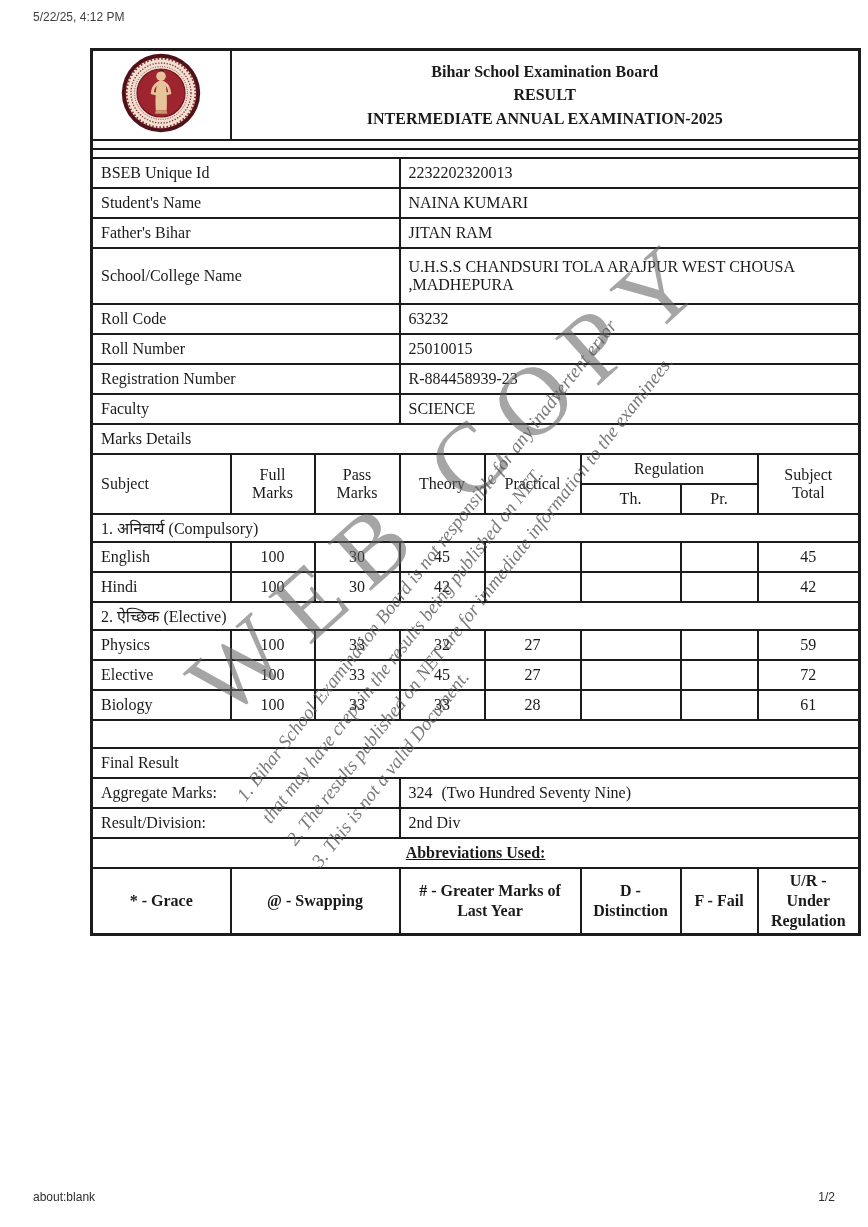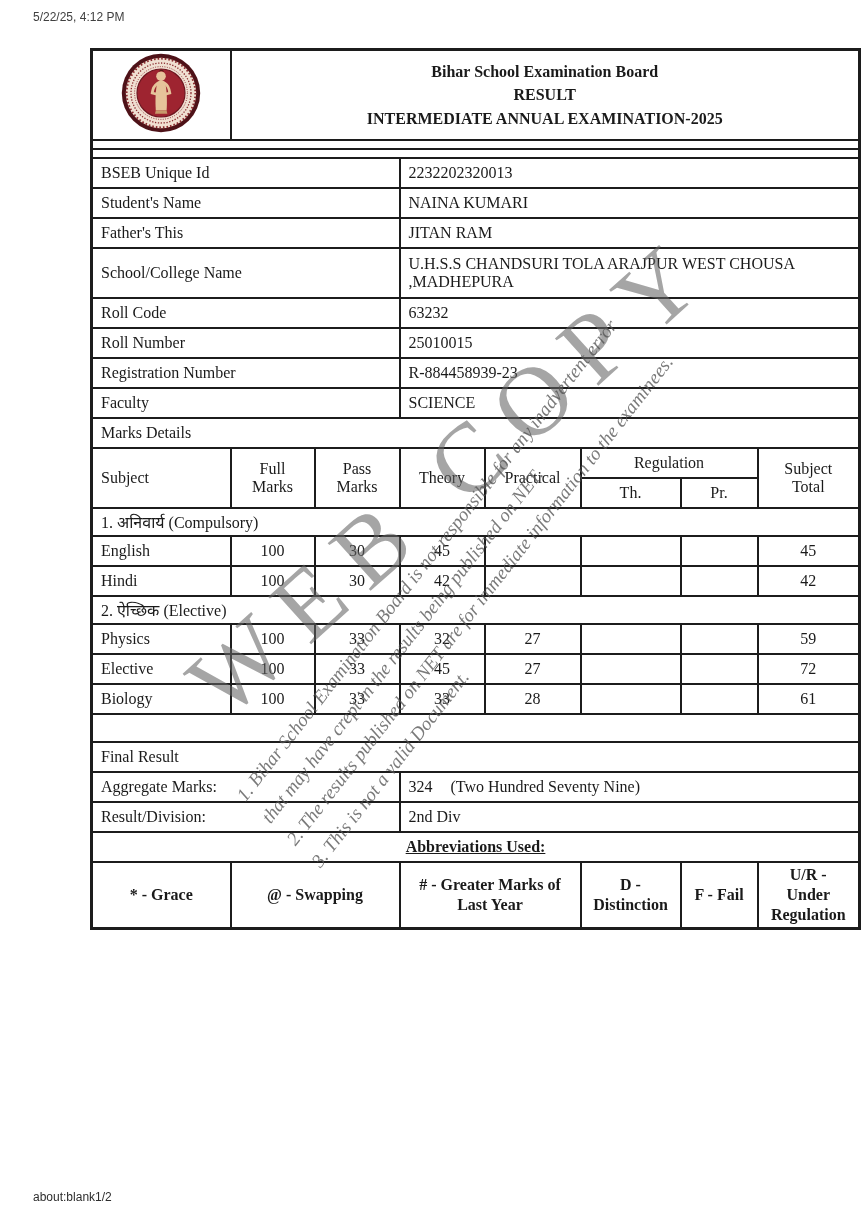--- a/index.html
+++ b/index.html
@@ -7,47 +7,47 @@
     width:868px;height:1227px;position:relative;background:#ffffff;
     font-family:"Liberation Serif","DejaVu Serif",serif;color:#1a1a1a;overflow:hidden;
   }
   
   .print-datetime{
     position:absolute;left:33px;top:10px;
     font-family:"Liberation Sans","DejaVu Sans",sans-serif;font-size:12px;color:#404040;
   }
   .print-footer{
     position:absolute;left:33px;right:33px;top:1190px;
-    display:flex;
+    display:flex;justify-content:space-between;
     font-family:"Liberation Sans","DejaVu Sans",sans-serif;font-size:12px;color:#2d2d2d;
   }
   
   .sheet{position:absolute;left:50px;top:48px;padding-left:40px;}
   table.result{
     border-collapse:collapse;table-layout:fixed;width:768px;
     border:3px solid #1c1c1c;
   }
   table.result td{
     border:2px solid #1c1c1c;font-size:16px;padding:2px 8px;vertical-align:middle;
     overflow:hidden;
   }
   td.b{font-weight:normal;}
   td.c{text-align:center;}
   tr.r-hdr{height:86px;}
   tr.r-thin td{height:7px;padding:0;}
   tr.r-std{height:30px;}
-  tr.r-school{height:50px;}
+  tr.r-school{height:56px;}
   tr.r-sec{height:24px;}
   tr.r-empty{height:28px;}
   tr.r-abbr{height:50px;}
   .title-cell{text-align:center;font-weight:bold;font-size:16px;line-height:1.45;}
   .logo-cell{text-align:center;padding:2px;}
   .abbr-cell{font-weight:bold;text-align:center;font-size:15px;line-height:1.25;padding:2px 4px;}
   .abbr-title{text-align:center;font-weight:bold;text-decoration:underline;font-size:16px;}
-  .agg-words{margin-left:18px;}
+  .agg-words{margin-left:9px;}
   .devanagari{font-family:"Liberation Serif","DejaVu Sans",serif;}
   
   .watermark{position:absolute;left:0;top:0;width:868px;height:1227px;pointer-events:none;}
   .wm-main{
     position:absolute;left:450px;top:475px;
     transform:translate(-50%,-50%) rotate(-42deg);
     font-family:"Liberation Serif","DejaVu Serif",serif;font-weight:normal;
     font-size:98px;letter-spacing:20px;white-space:nowrap;
     color:rgba(100,100,100,0.58);
   }
@@ -114,21 +114,21 @@
 
     <tr class="r-std">
       <td class="b" colspan="3">BSEB Unique Id</td>
       <td colspan="5">2232202320013</td>
     </tr>
     <tr class="r-std">
       <td class="b" colspan="3">Student's Name</td>
       <td colspan="5">NAINA KUMARI</td>
     </tr>
     <tr class="r-std">
-      <td class="b" colspan="3">Father's This</td>
+      <td class="b" colspan="3">Father's Bihar</td>
       <td colspan="5">JITAN RAM</td>
     </tr>
     <tr class="r-school">
       <td class="b" colspan="3">School/College Name</td>
       <td colspan="5">U.H.S.S CHANDSURI TOLA ARAJPUR WEST CHOUSA ,MADHEPURA</td>
     </tr>
     <tr class="r-std">
       <td class="b" colspan="3">Roll Code</td>
       <td colspan="5">63232</td>
     </tr>

